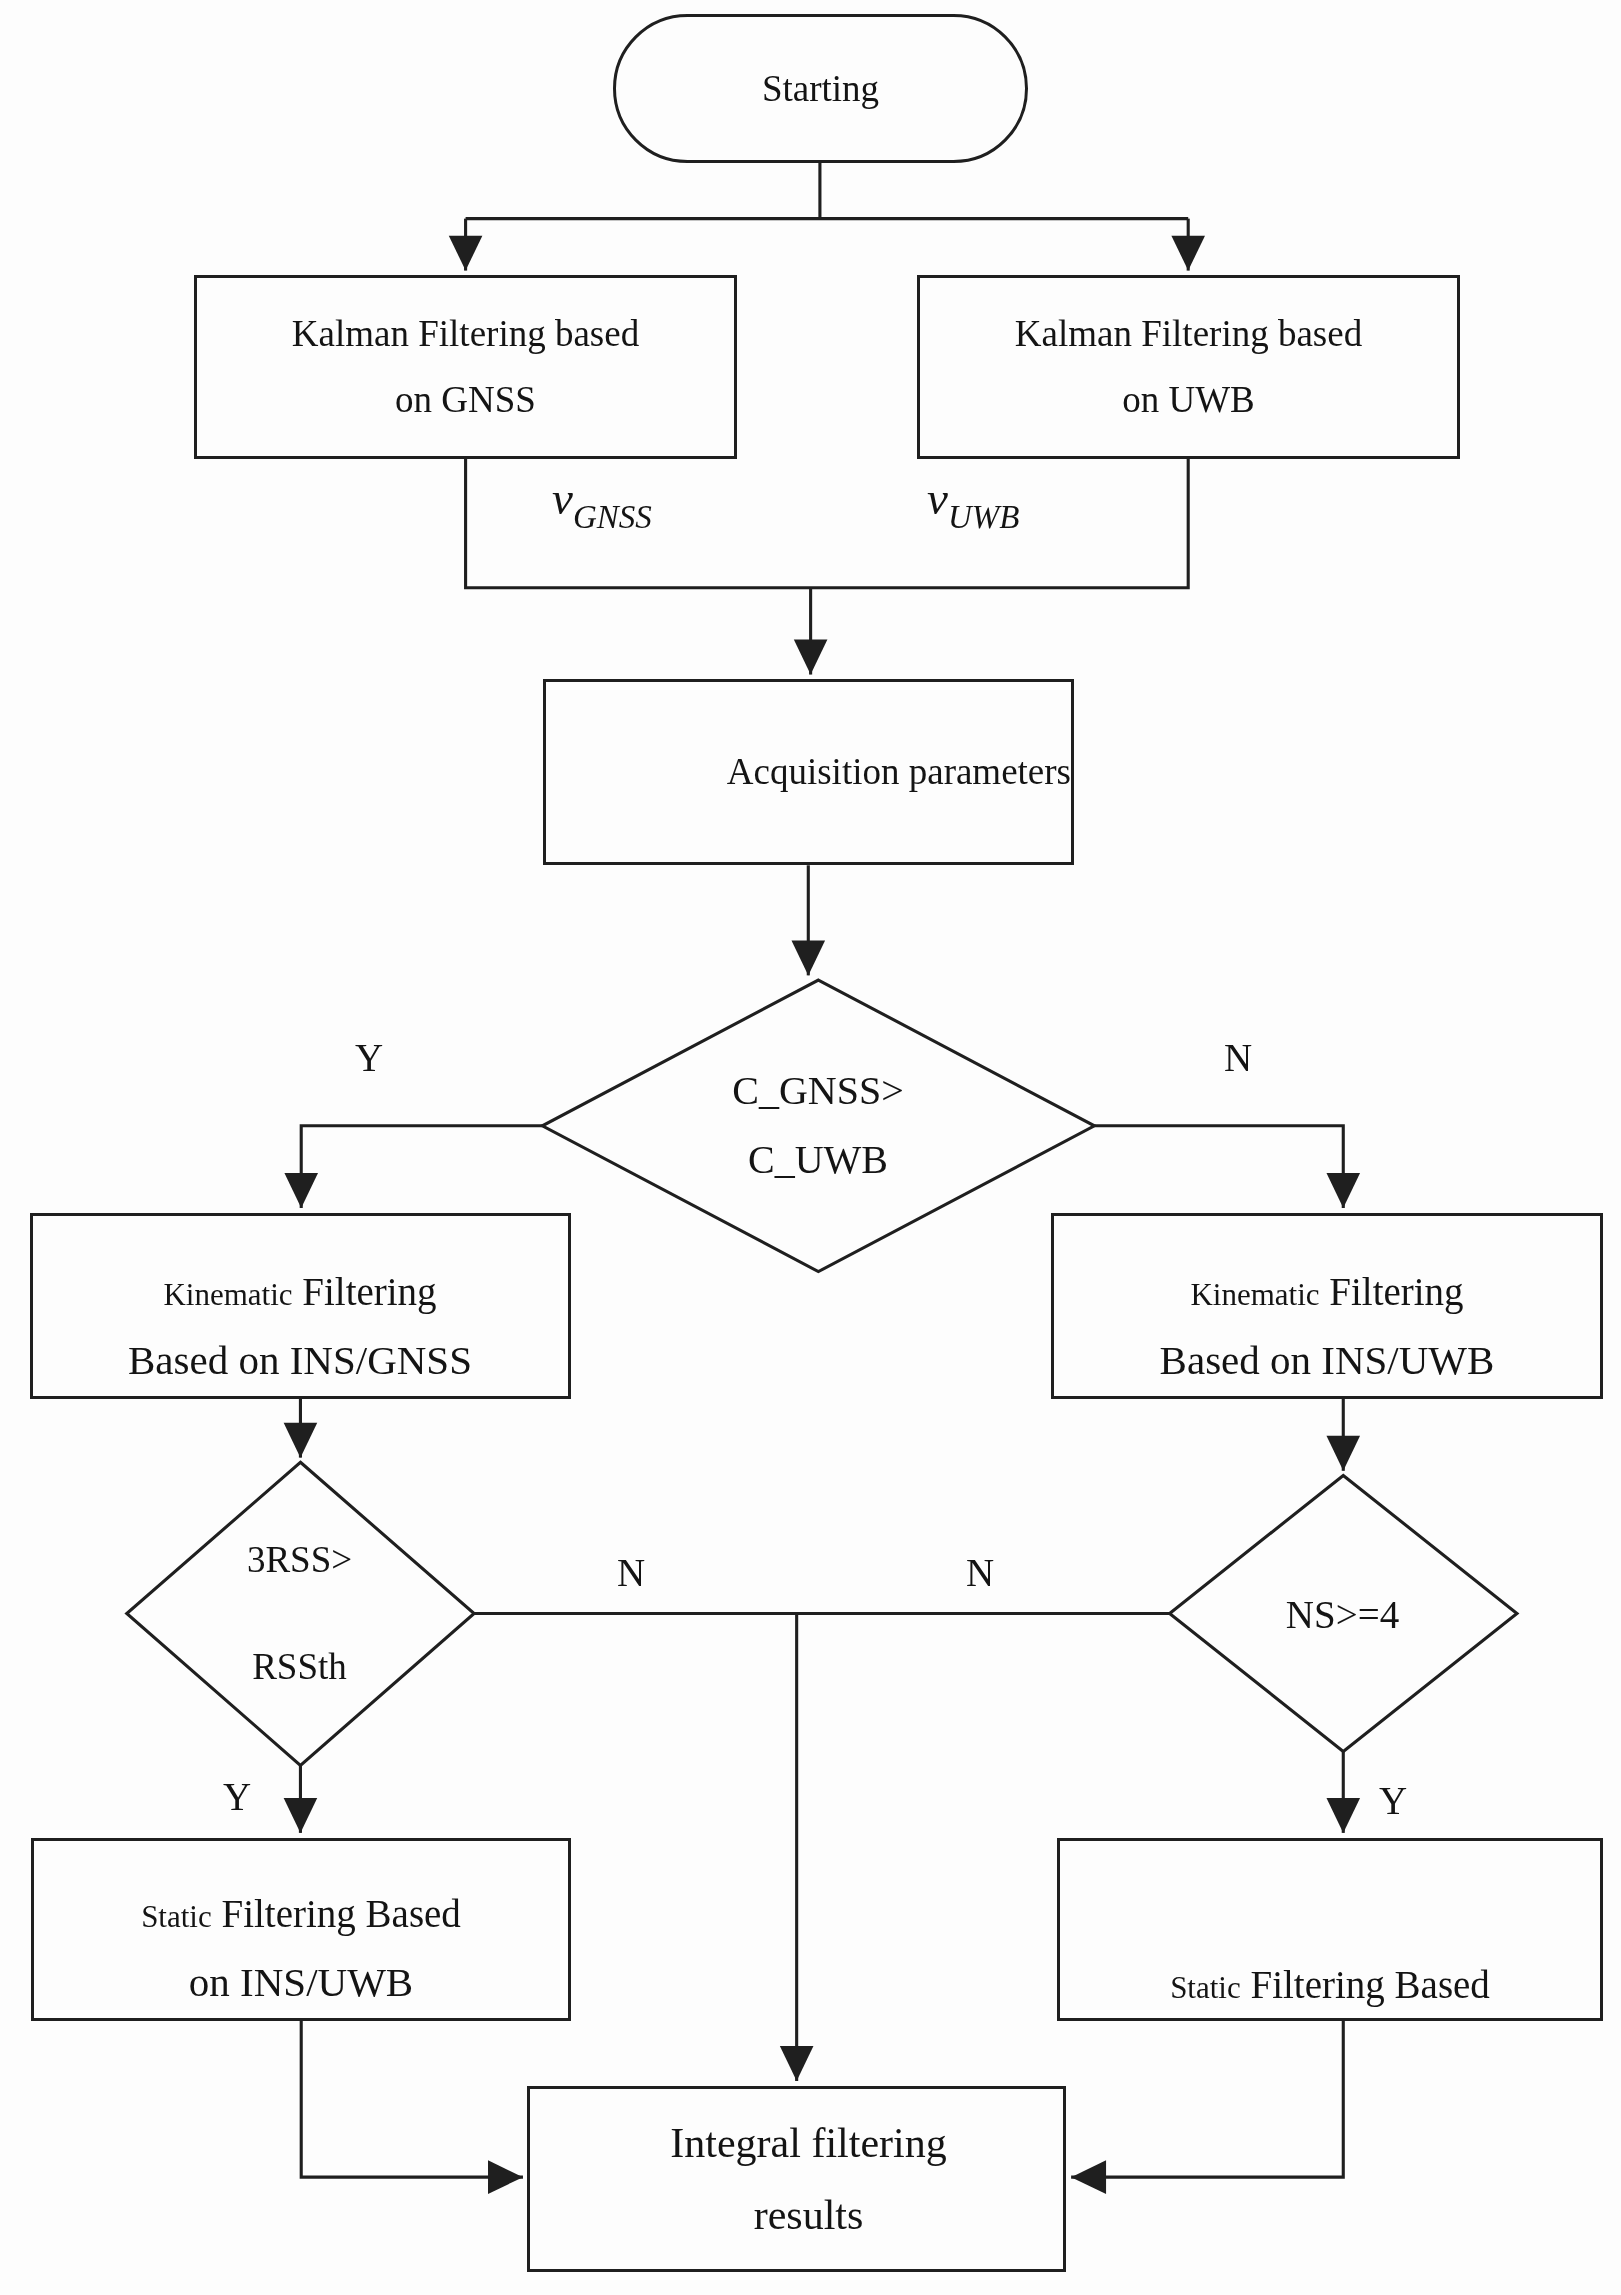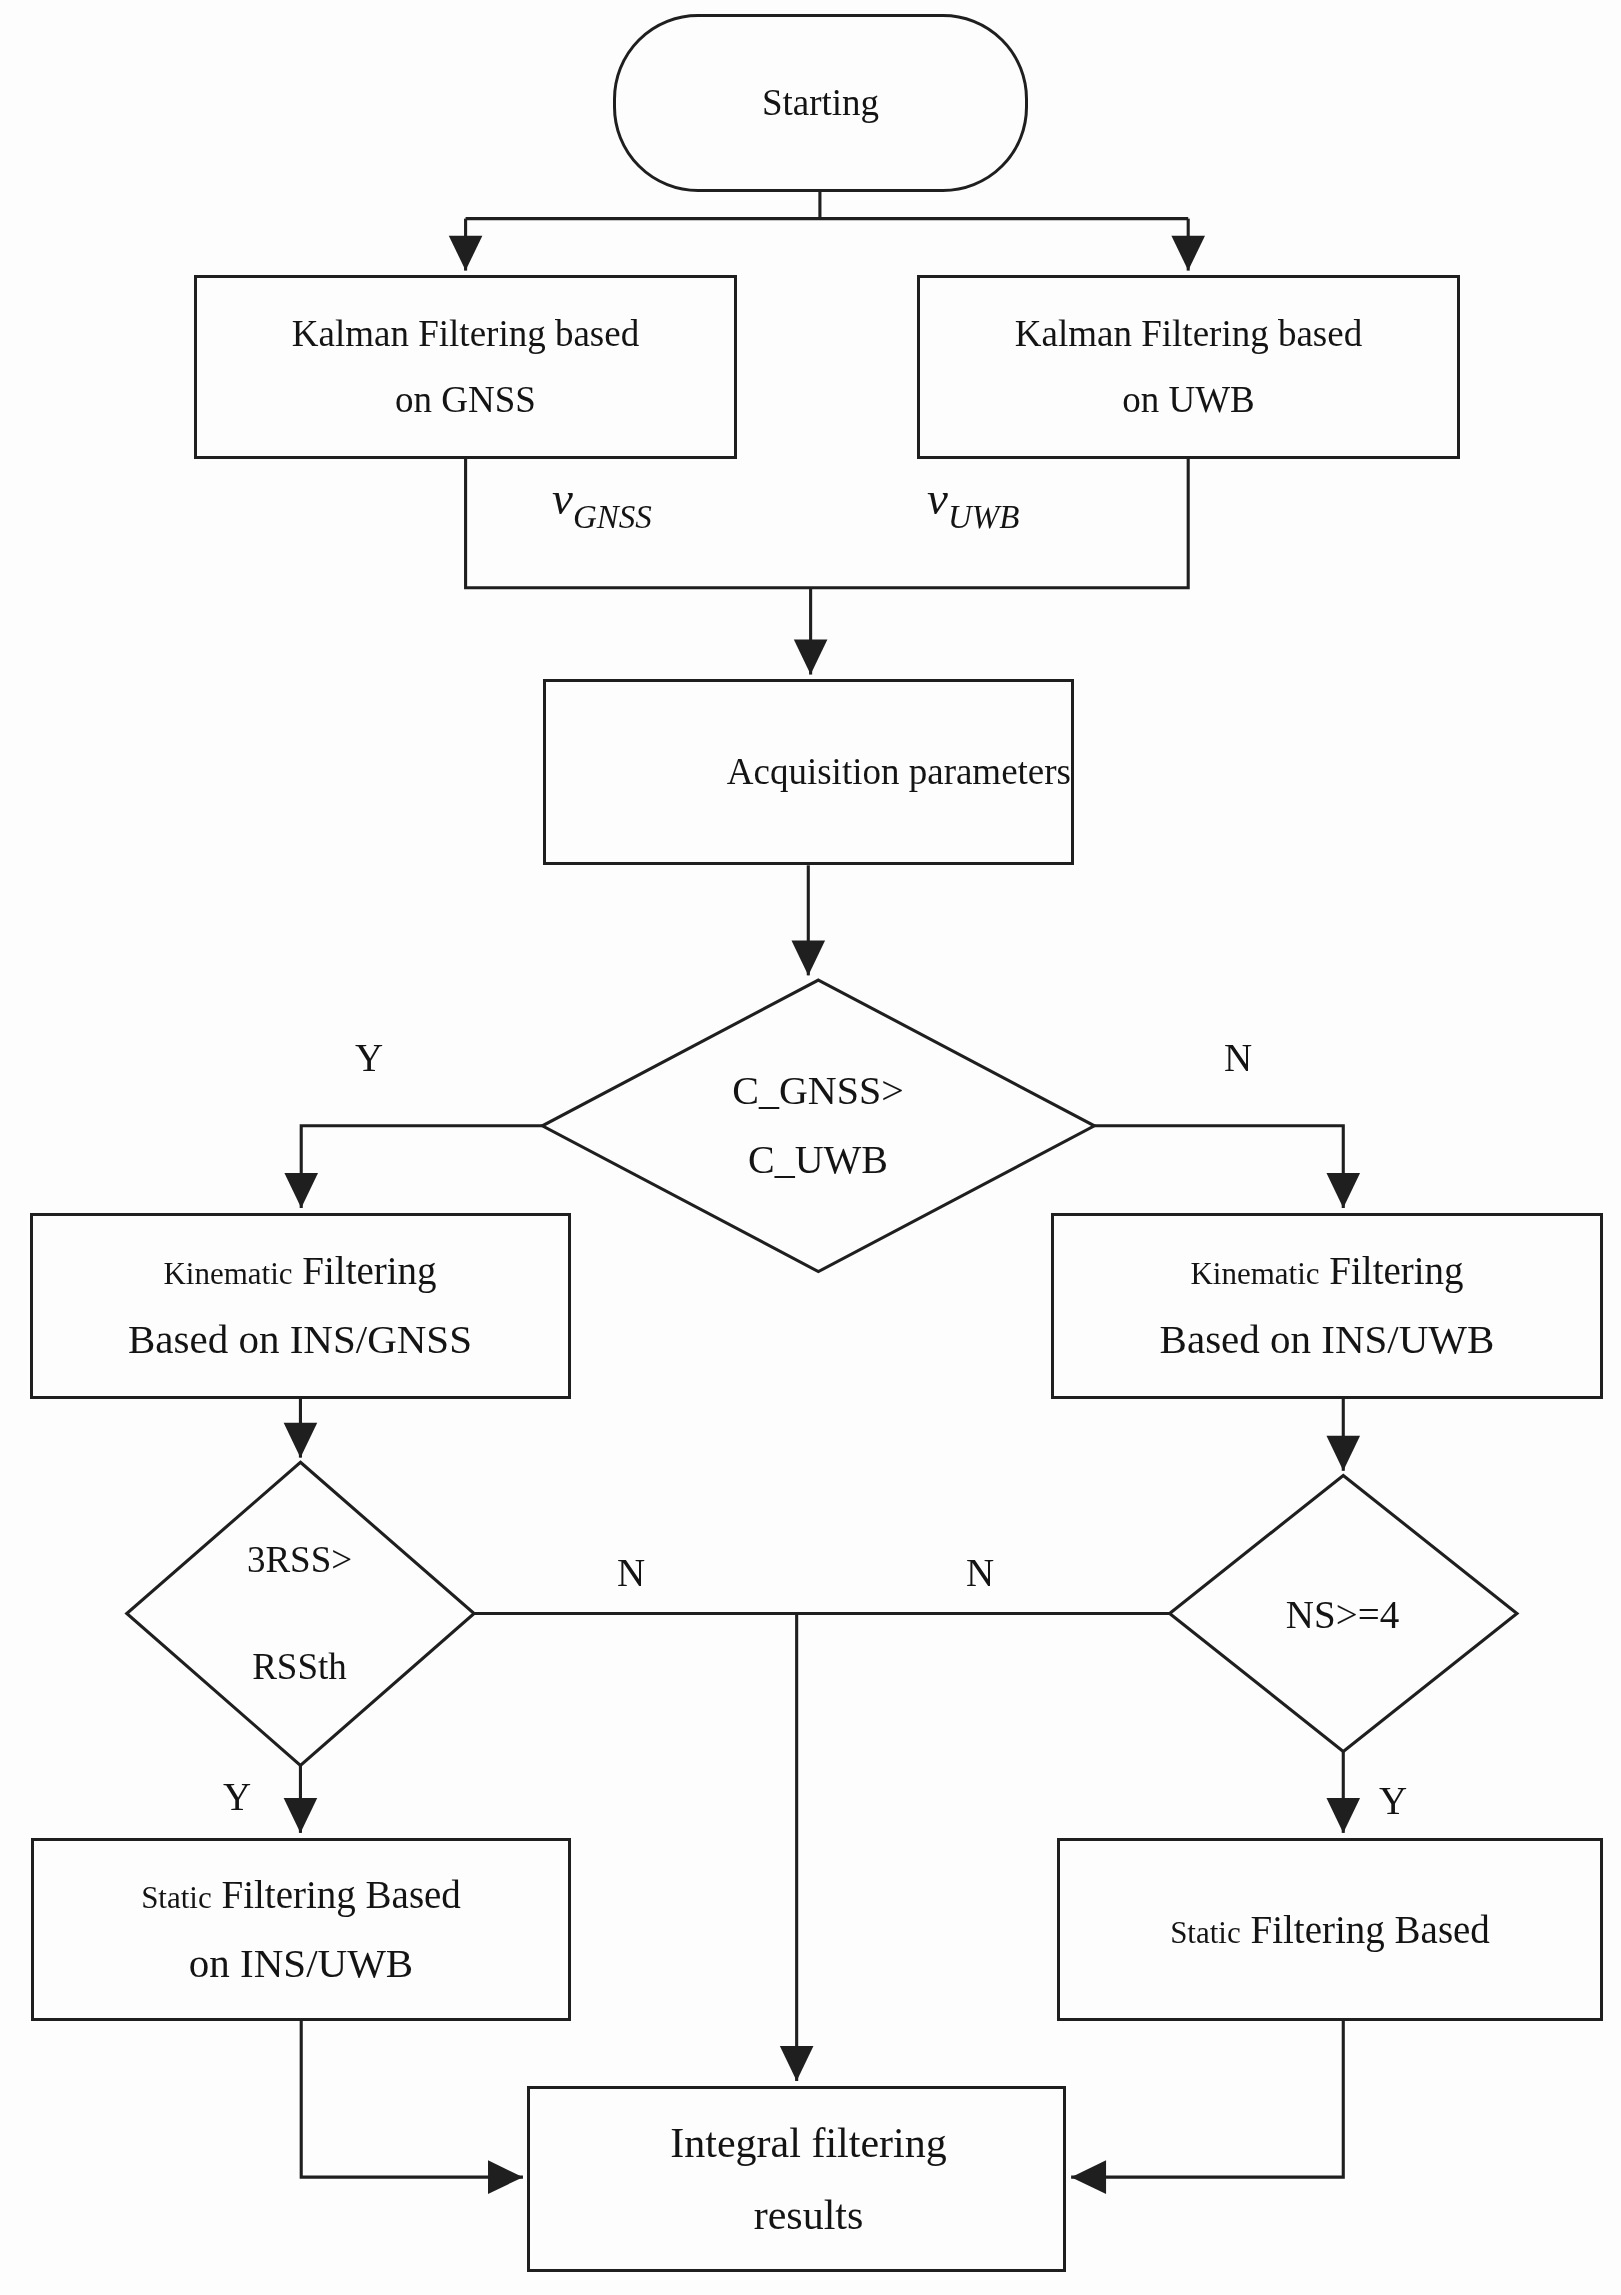--- a/index.html
+++ b/index.html
@@ -16,21 +16,21 @@
     position:absolute;
     box-sizing:border-box;
     border:3.1px solid #1f1f1f;
     background:#fdfdfd;
     display:flex;flex-direction:column;
     align-items:center;justify-content:center;
     text-align:center;
   }
   .oval{border-radius:85px;}
   .t48{font-size:37px;line-height:1.78;}
-  .t50{font-size:39px;line-height:1.72;}
+  .t50{font-size:39px;line-height:1.72;justify-content:flex-end;}
   .t54{font-size:42px;line-height:1.72;padding-left:24px;}
   .lead-sm{font-size:31px;}
   .line2-big{font-size:41px;}
   .lbl{position:absolute;font-size:39px;line-height:1;white-space:nowrap;}
   .dtext{
     position:absolute;display:flex;flex-direction:column;
     align-items:center;justify-content:center;text-align:left;
   }
   .d52{font-size:40px;line-height:1.72;}
   .d48{font-size:37px;line-height:1.9;gap:36px;}
@@ -73,21 +73,21 @@
     <line x1="1732" y1="2259" x2="1732" y2="2364" marker-end="url(#ah)"></line>
 
     <polyline points="388,2606 388,2808 674,2808" marker-end="url(#ah)"></polyline>
     <polyline points="1732,2606 1732,2808 1381,2808" marker-end="url(#ah)"></polyline>
 
     <polygon points="1055,1264 1411,1452 1055,1640 699,1452" fill="#fdfdfd"></polygon>
     <polygon points="387,1886 611,2081 387,2277 163,2081" fill="#fdfdfd"></polygon>
     <polygon points="1732,1903 1956,2081 1732,2259 1508,2081" fill="#fdfdfd"></polygon>
   </svg>
 
-  <div class="node oval t48" style="left:613px;top:14px;width:415px;height:178px;">
+  <div class="node oval t48" style="left:613px;top:14px;width:415px;height:149px;">
     <div>Starting</div>
   </div>
 
   <div class="node t48" style="left:194px;top:275px;width:543px;height:184px;">
     <div>Kalman Filtering based</div>
     <div>on GNSS</div>
   </div>
   <div class="node t48" style="left:917px;top:275px;width:543px;height:184px;">
     <div>Kalman Filtering based</div>
     <div>on UWB</div>

